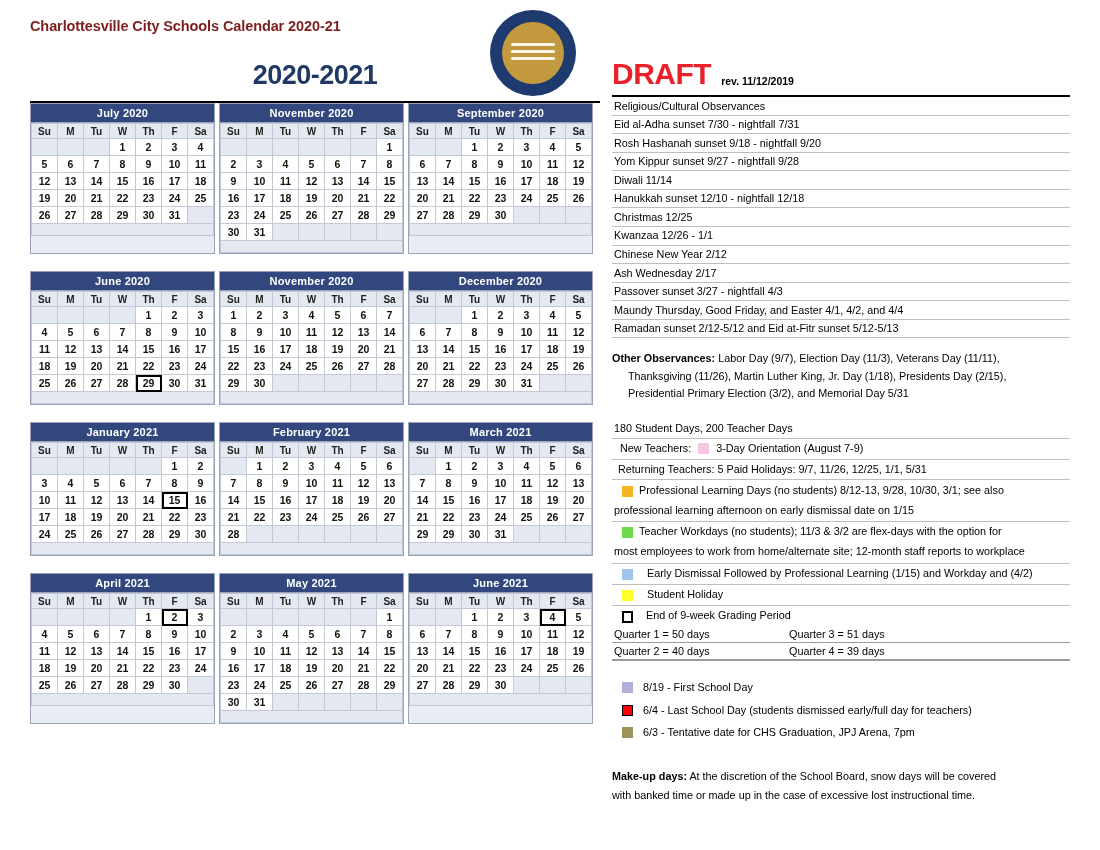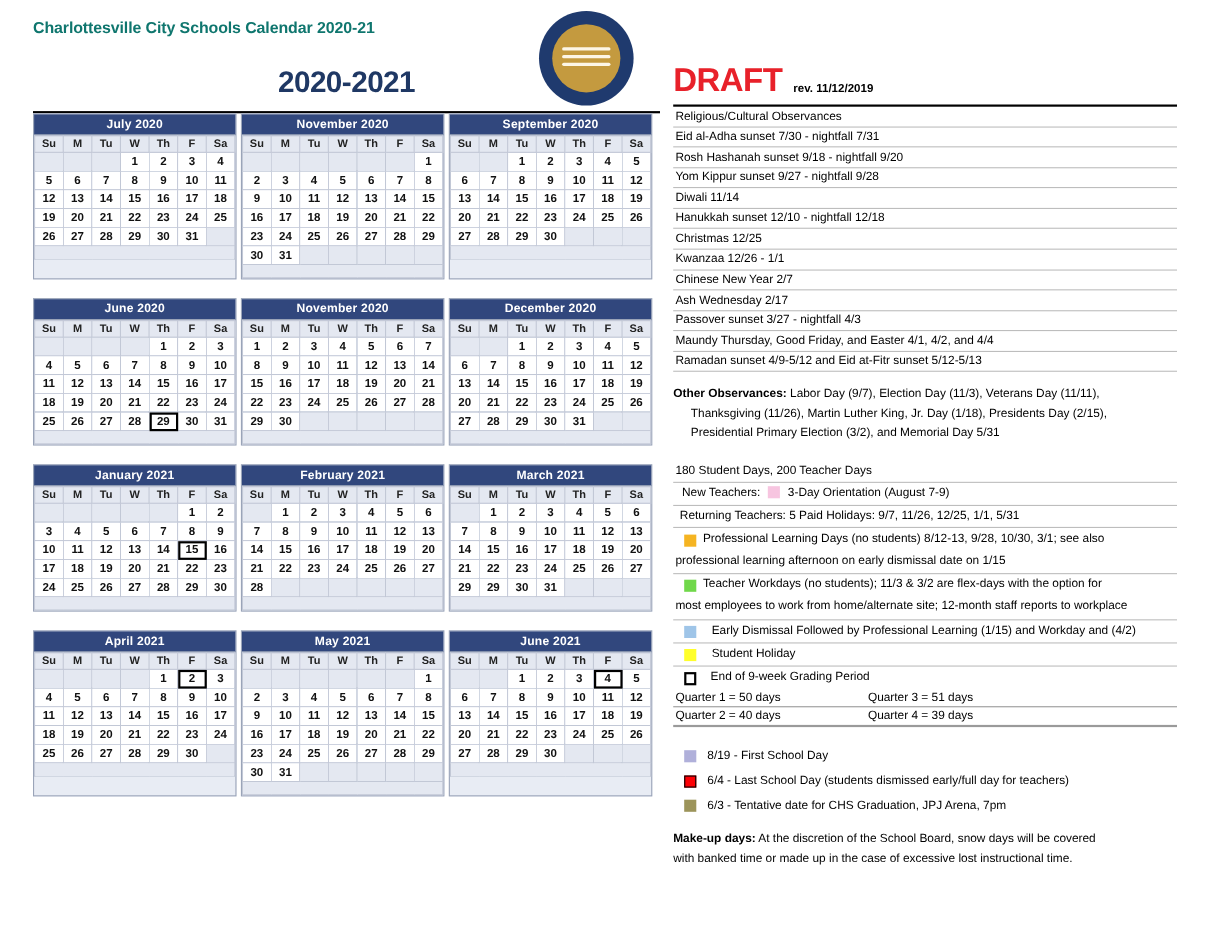--- a/index.html
+++ b/index.html
@@ -10,21 +10,21 @@
     font-family:"Liberation Sans", sans-serif;
     color:#000;
     overflow:hidden;
     position:relative;
   }
 
   
   #left-pane { position:absolute; left:30px; top:18px; width:570px; height:790px; }
 
   #doc-title {
-    font-size:14.5px; font-weight:bold; color:#0f766e;
+    font-size:14.5px; font-weight:bold; color:#7f1d1d;
     letter-spacing:-0.1px;
   }
   #school-year {
     text-align:center; font-size:27px; font-weight:bold;
     color:#1f3864; margin-top:26px; letter-spacing:-0.5px;
   }
   #title-rule { border-top:2.5px solid #000; margin-top:10px; }
 
   
   #logo { position:absolute; left:490px; top:10px; width:86px; height:86px; }
@@ -134,21 +134,21 @@
   .quarters { display:flex; font-size:10.8px; border-bottom:1px solid #9a9a9a;
               padding:2px 0 2px 2px; }
   .quarters div:first-child { width:175px; }
   .quarters.last { border-bottom:2px solid #9a9a9a; }
 
   .key-row { display:flex; align-items:flex-start; gap:10px;
              font-size:10.8px; padding:3.5px 0 3.5px 2px; line-height:1.4; }
   .key-row .swatch { margin-left:8px; }
   .key-row.red .swatch { border:1px solid #000; }
 
-  #makeup { font-size:10.8px; line-height:1.7; margin-top:10px; }
+  #makeup { font-size:10.8px; line-height:1.7; margin-top:24px; }
   .spacer-16 { height:16px; }
 </style>
 </head>
 <body>
 
 <div id="left-pane">
 
   <div id="doc-title">Charlottesville City Schools Calendar 2020-21</div>
   <div id="school-year">2020-2021</div>
   <div id="title-rule"></div>
@@ -974,25 +974,25 @@
 
   <ul class="obs-list" id="religious-list">
     <li class="head">Religious/Cultural Observances</li>
   <li>Eid al-Adha sunset 7/30 - nightfall 7/31</li>
       <li>Rosh Hashanah sunset 9/18 - nightfall 9/20</li>
       <li>Yom Kippur  sunset 9/27 - nightfall 9/28</li>
       <li>Diwali  11/14</li>
       <li>Hanukkah sunset 12/10 - nightfall 12/18</li>
       <li>Christmas  12/25</li>
       <li>Kwanzaa 12/26 - 1/1</li>
-      <li>Chinese New Year  2/7</li>
+      <li>Chinese New Year  2/12</li>
       <li>Ash Wednesday 2/17</li>
       <li>Passover  sunset 3/27 - nightfall 4/3</li>
       <li>Maundy Thursday, Good Friday, and Easter  4/1, 4/2, and 4/4</li>
-      <li>Ramadan sunset 4/9-5/12 and Eid at-Fitr sunset 5/12-5/13</li>
+      <li>Ramadan sunset 2/12-5/12 and Eid at-Fitr sunset 5/12-5/13</li>
     </ul>
 
   <div class="para">
     <span style="font-weight:bold">Other Observances:</span><span>  Labor Day (9/7), Election Day (11/3),  Veterans Day  (11/11),</span>
     <span class="ind">Thanksgiving (11/26), Martin Luther King, Jr. Day  (1/18), Presidents Day (2/15),</span>
     <span class="ind">Presidential Primary Election (3/2), and Memorial Day 5/31</span>
   </div>
 
   <div class="spacer-16"></div>
 

